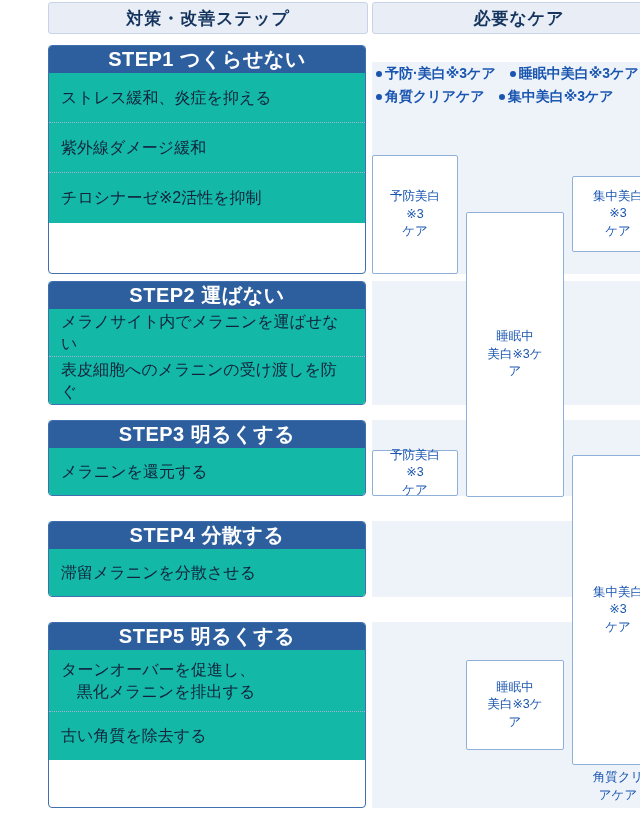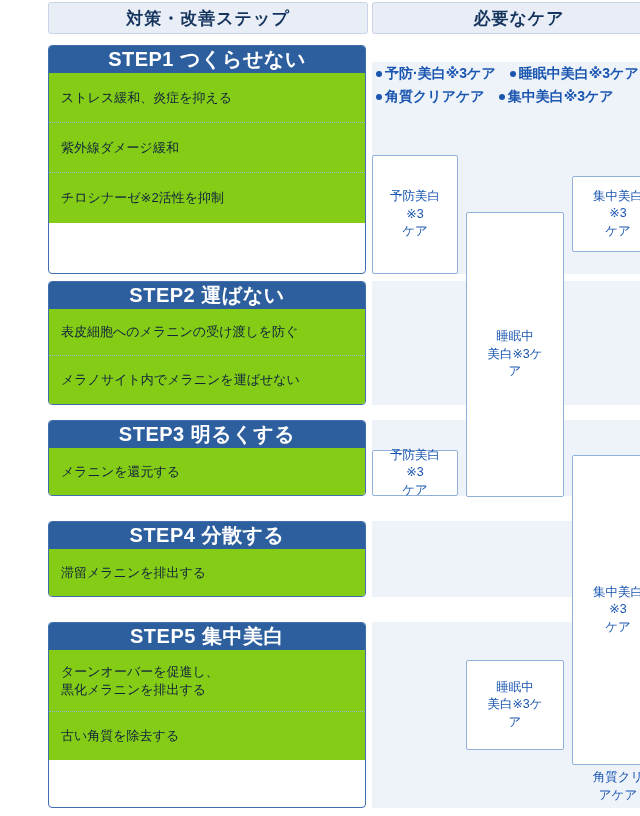--- a/index.html
+++ b/index.html
@@ -42,28 +42,28 @@
     background:#2d5f9e;
     color:#fff;
     display:flex;align-items:center;justify-content:center;
     font-size:20px;font-weight:bold;
     letter-spacing:.5px;
   }
   .step-row{
     box-sizing:border-box;
     padding:14px 12px;
     display:flex;align-items:center;
-    font-size:13px;
+    font-size:16px;
     color:#10223c;
     border-bottom:1px dotted #9fb4d0;
-    background:#84cc16;
+    background:#14b8a6;
     line-height:1.35;
   }
   .step-row:last-child{border-bottom:none;}
-  .step-row.two-line{display:flex;flex-direction:column;justify-content:center;align-items:flex-start;}
+  .step-row.two-line{display:flex;flex-direction:column;justify-content:center;align-items:flex-start;text-align:right;}
 
   
   .legend{
     position:absolute;
     left:336px;top:62px;width:292px;height:46px;
     box-sizing:border-box;
     display:flex;flex-direction:column;justify-content:center;
     gap:5px;
     font-size:14px;color:#1a56b0;font-weight:bold;
   }
@@ -130,36 +130,36 @@
 
   <div class="step-block" style="top:45px;height:229px;">
     <div class="step-title">STEP1 つくらせない</div>
     <div class="step-row" style="height:50px;">ストレス緩和、炎症を抑える</div>
     <div class="step-row" style="height:50px;">紫外線ダメージ緩和</div>
     <div class="step-row" style="height:50px;">チロシナーゼ※2活性を抑制</div>
   </div>
 
   <div class="step-block" style="top:281px;height:124px;">
     <div class="step-title">STEP2 運ばない</div>
+    <div class="step-row" style="height:48px;">メラノサイト内でメラニンを運ばせない</div>
     <div class="step-row" style="height:47px;">表皮細胞へのメラニンの受け渡しを防ぐ</div>
-    <div class="step-row" style="height:48px;">メラノサイト内でメラニンを運ばせない</div>
   </div>
 
   <div class="step-block" style="top:420px;height:76px;">
     <div class="step-title">STEP3 明るくする</div>
     <div class="step-row" style="height:48px;">メラニンを還元する</div>
   </div>
 
   <div class="step-block" style="top:521px;height:76px;">
     <div class="step-title">STEP4 分散する</div>
-    <div class="step-row" style="height:48px;">滞留メラニンを排出する</div>
+    <div class="step-row" style="height:48px;">滞留メラニンを分散させる</div>
   </div>
 
   <div class="step-block" style="top:622px;height:186px;">
-    <div class="step-title">STEP5 集中美白</div>
+    <div class="step-title">STEP5 明るくする</div>
     <div class="step-row two-line" style="height:62px;white-space:pre-line;">ターンオーバーを促進し、
 黒化メラニンを排出する</div>
     <div class="step-row" style="height:48px;text-align:center;">古い角質を除去する</div>
   </div>
 
   <div class="care-box" style="left:336px;top:155px;width:86px;height:119px;white-space:pre-line;">予防美白※3
 ケア</div>
 
   <div class="care-box" style="left:536px;top:176px;width:92px;height:76px;white-space:pre-line;">集中美白※3
 ケア</div>

